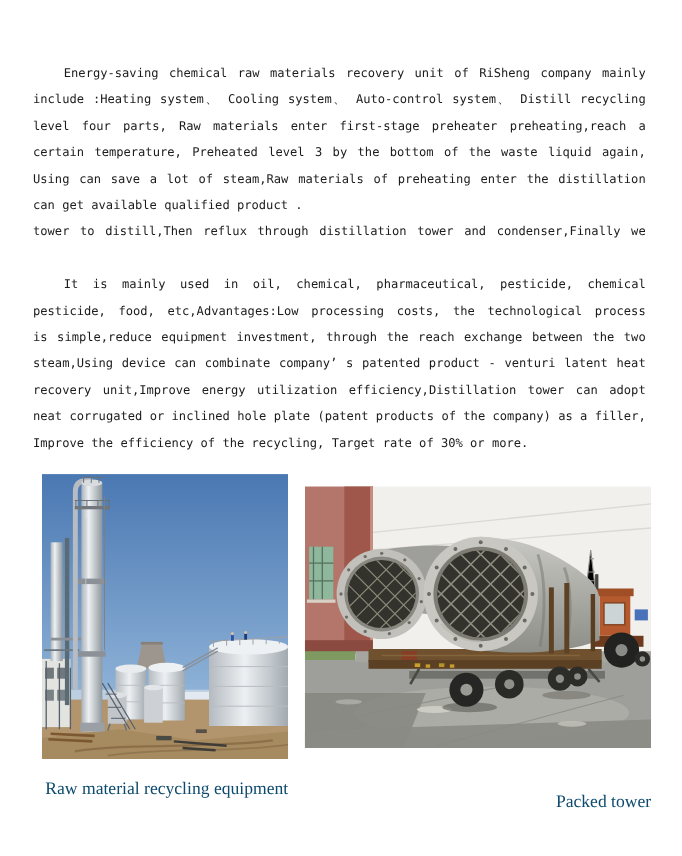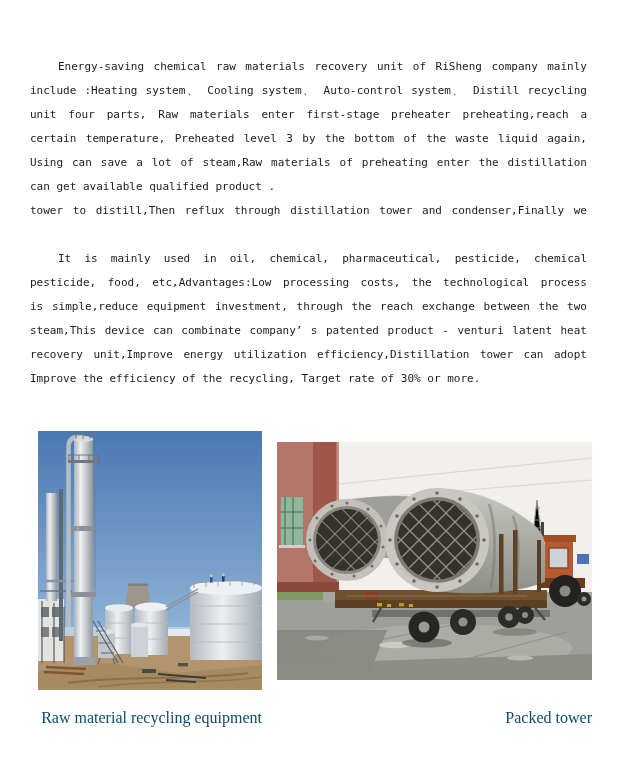--- a/index.html
+++ b/index.html
@@ -21,43 +21,44 @@
   .figure{position:absolute;overflow:hidden;}
   .figure svg{display:block;}
   .fig-left{left:38px;top:431px;width:224px;height:259px;}
   .fig-right{left:277px;top:442px;width:315px;height:238px;}
   .caption{
     position:absolute;top:708px;height:20px;
     font-family:"Liberation Serif","DejaVu Serif",serif;
     font-size:16px;color:#0c4a6e;text-align:right;line-height:20px;
   }
   .cap-left{left:38px;width:224px;}
-  .cap-right{left:277px;width:315px;}
+  .cap-right{left:277px;width:315px;margin-top:12px;}
 </style>
 </head>
 <body>
 
 <div class="page">
 
   <div class="text-block">
     <div>
       <div class="line indent">Energy-saving chemical raw materials recovery unit of RiSheng company mainly</div>
       <div class="line">include :Heating system、 Cooling system、 Auto-control system、 Distill recycling</div>
-      <div class="line">unit four parts, Raw materials enter first-stage preheater preheating,reach a</div>
+      <div class="line">level four parts, Raw materials enter first-stage preheater preheating,reach a</div>
       <div class="line">certain temperature, Preheated level 3  by the bottom of the waste liquid again,</div>
       <div class="line">Using can save a lot of steam,Raw materials of preheating  enter the distillation</div>
       <div class="line last">can get available qualified  product .</div>
       <div class="line">tower to distill,Then reflux through distillation tower and condenser,Finally we</div>
     </div>
     <div>
       <div class="line indent">It is mainly used in oil, chemical, pharmaceutical, pesticide, chemical</div>
       <div class="line">pesticide, food, etc,Advantages:Low processing costs, the technological process</div>
       <div class="line">is simple,reduce equipment investment, through the reach exchange between the two</div>
-      <div class="line">steam,This device can combinate  company’ s  patented product - venturi latent heat</div>
+      <div class="line">steam,Using device can combinate  company’ s  patented product - venturi latent heat</div>
       <div class="line">recovery unit,Improve energy utilization efficiency,Distillation tower can adopt</div>
+      <div class="line">neat corrugated or inclined hole plate (patent products of the company) as a filler,</div>
       <div class="line last">Improve the efficiency of the recycling, Target rate of 30% or more.</div>
     </div>
   </div>
 
   <div class="figure fig-left">
     <svg width="224" height="259" viewBox="0 0 224 259">
       <defs>
         <linearGradient id="sky1" x1="0" y1="0" x2="0" y2="1">
           <stop offset="0" stop-color="#4a78b2"></stop>
             <stop offset="0.78" stop-color="#8fb3d8"></stop>

